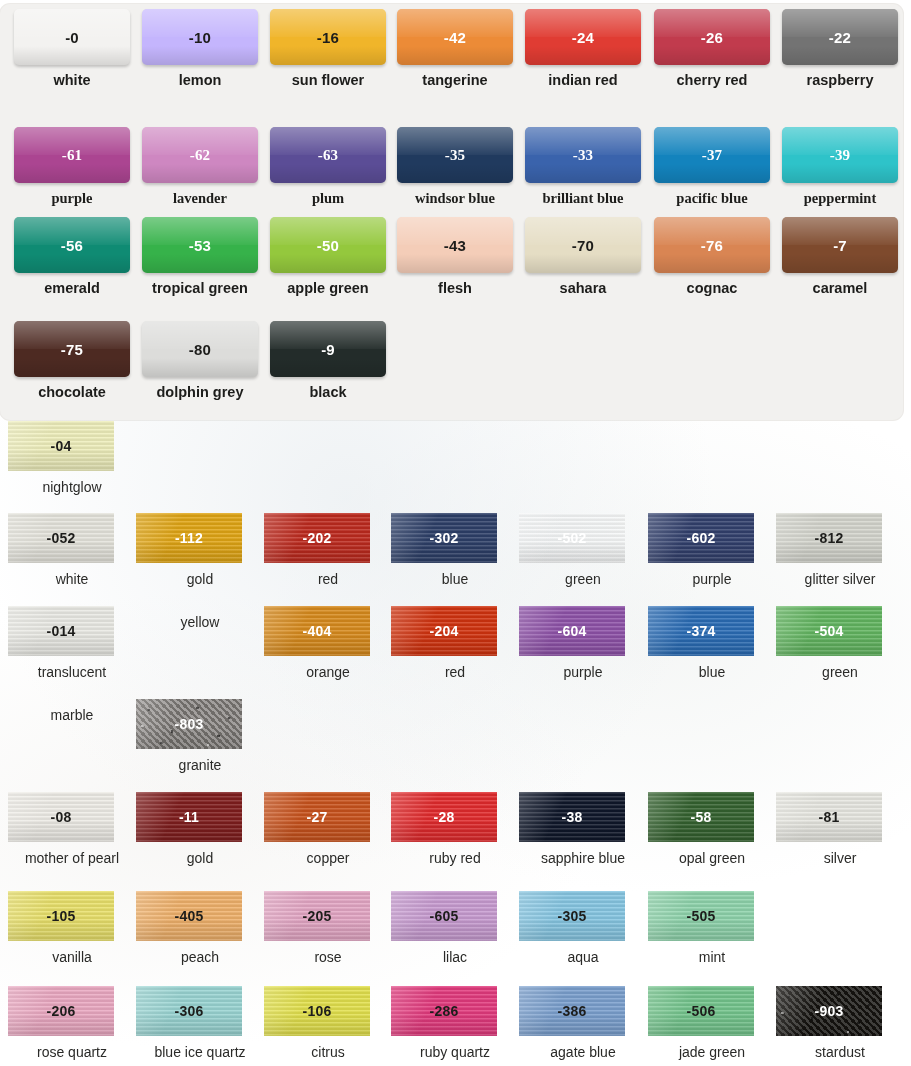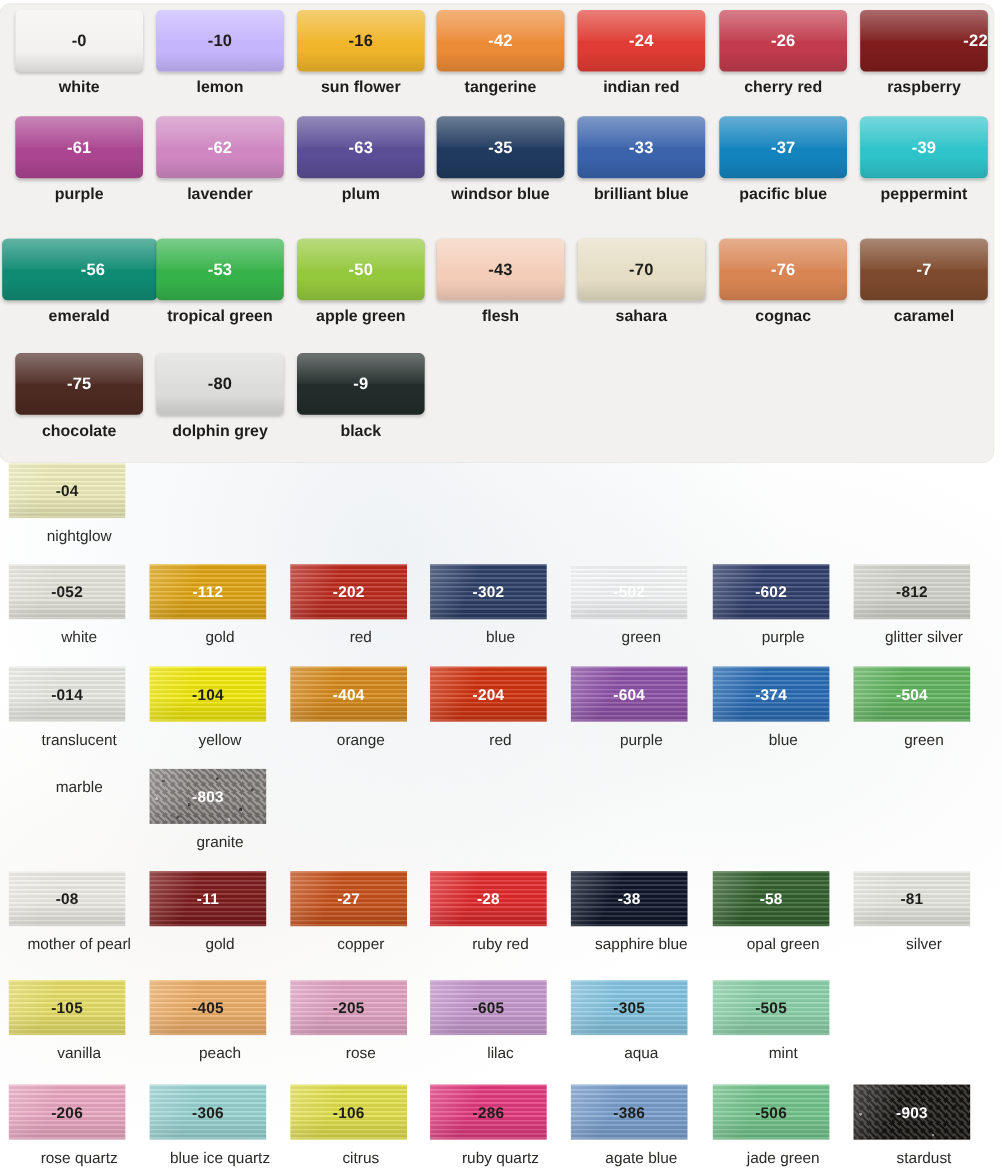--- a/index.html
+++ b/index.html
@@ -165,27 +165,27 @@
       </div>
       <div class="top-name">indian red</div>
     </div>
     <div class="top-cell" style="left: 648px;">
       <div class="top-chip" style="background: rgb(193, 59, 77);">
         <span class="top-code" style="color: rgb(255, 255, 255);">-26</span>
       </div>
       <div class="top-name">cherry red</div>
     </div>
     <div class="top-cell" style="left: 776px;">
-      <div class="top-chip" style="background: #7f1d1d; justify-content: flex-end;">
+      <div class="top-chip" style="background: #737373;">
         <span class="top-code" style="color: rgb(255, 255, 255);">-22</span>
       </div>
       <div class="top-name">raspberry</div>
     </div>
   </div>
-<div class="top-row" style="top: 106px;">
+<div class="top-row" style="top: 127px; font-family: Liberation Serif, serif;">
     <div class="top-cell" style="left: 8px;">
       <div class="top-chip" style="background: rgb(171, 69, 145);">
         <span class="top-code" style="color: rgb(255, 255, 255);">-61</span>
       </div>
       <div class="top-name">purple</div>
     </div>
     <div class="top-cell" style="left: 136px;">
       <div class="top-chip" style="background: rgb(206, 135, 193);">
         <span class="top-code" style="color: rgb(255, 255, 255);">-62</span>
       </div>
@@ -217,21 +217,21 @@
     </div>
     <div class="top-cell" style="left: 776px;">
       <div class="top-chip" style="background: rgb(46, 195, 201);">
         <span class="top-code" style="color: rgb(255, 255, 255);">-39</span>
       </div>
       <div class="top-name">peppermint</div>
     </div>
   </div>
 <div class="top-row" style="top: 217px;">
     <div class="top-cell" style="left: 8px;">
-      <div class="top-chip" style="background: rgb(15, 139, 115); padding-left: 25px;">
+      <div class="top-chip" style="background: rgb(15, 139, 115);">
         <span class="top-code" style="color: rgb(255, 255, 255);">-56</span>
       </div>
       <div class="top-name">emerald</div>
     </div>
     <div class="top-cell" style="left: 136px;">
       <div class="top-chip" style="background: rgb(54, 178, 74);">
         <span class="top-code" style="color: rgb(255, 255, 255);">-53</span>
       </div>
       <div class="top-name">tropical green</div>
     </div>
@@ -339,23 +339,20 @@
     </div>
   </div>
 <div class="low-row" style="top: 606px;">
     <div class="low-cell" style="left: 8px;">
       <div class="low-chip" style="background: rgb(233, 233, 228);">
         <span class="low-code" style="color: rgb(29, 29, 27);">-014</span>
       </div>
       <div class="low-name">translucent</div>
     </div>
     <div class="low-cell" style="left: 136px;">
-      <div class="low-chip" style="background: rgb(242, 234, 12);">
-        <span class="low-code" style="color: rgb(29, 29, 27);">-104</span>
-      </div>
       <div class="low-name">yellow</div>
     </div>
     <div class="low-cell" style="left: 264px;">
       <div class="low-chip" style="background: rgb(215, 138, 28);">
         <span class="low-code" style="color: rgb(255, 255, 255);">-404</span>
       </div>
       <div class="low-name">orange</div>
     </div>
     <div class="low-cell" style="left: 391px;">
       <div class="low-chip" style="background: rgb(209, 51, 15);">

